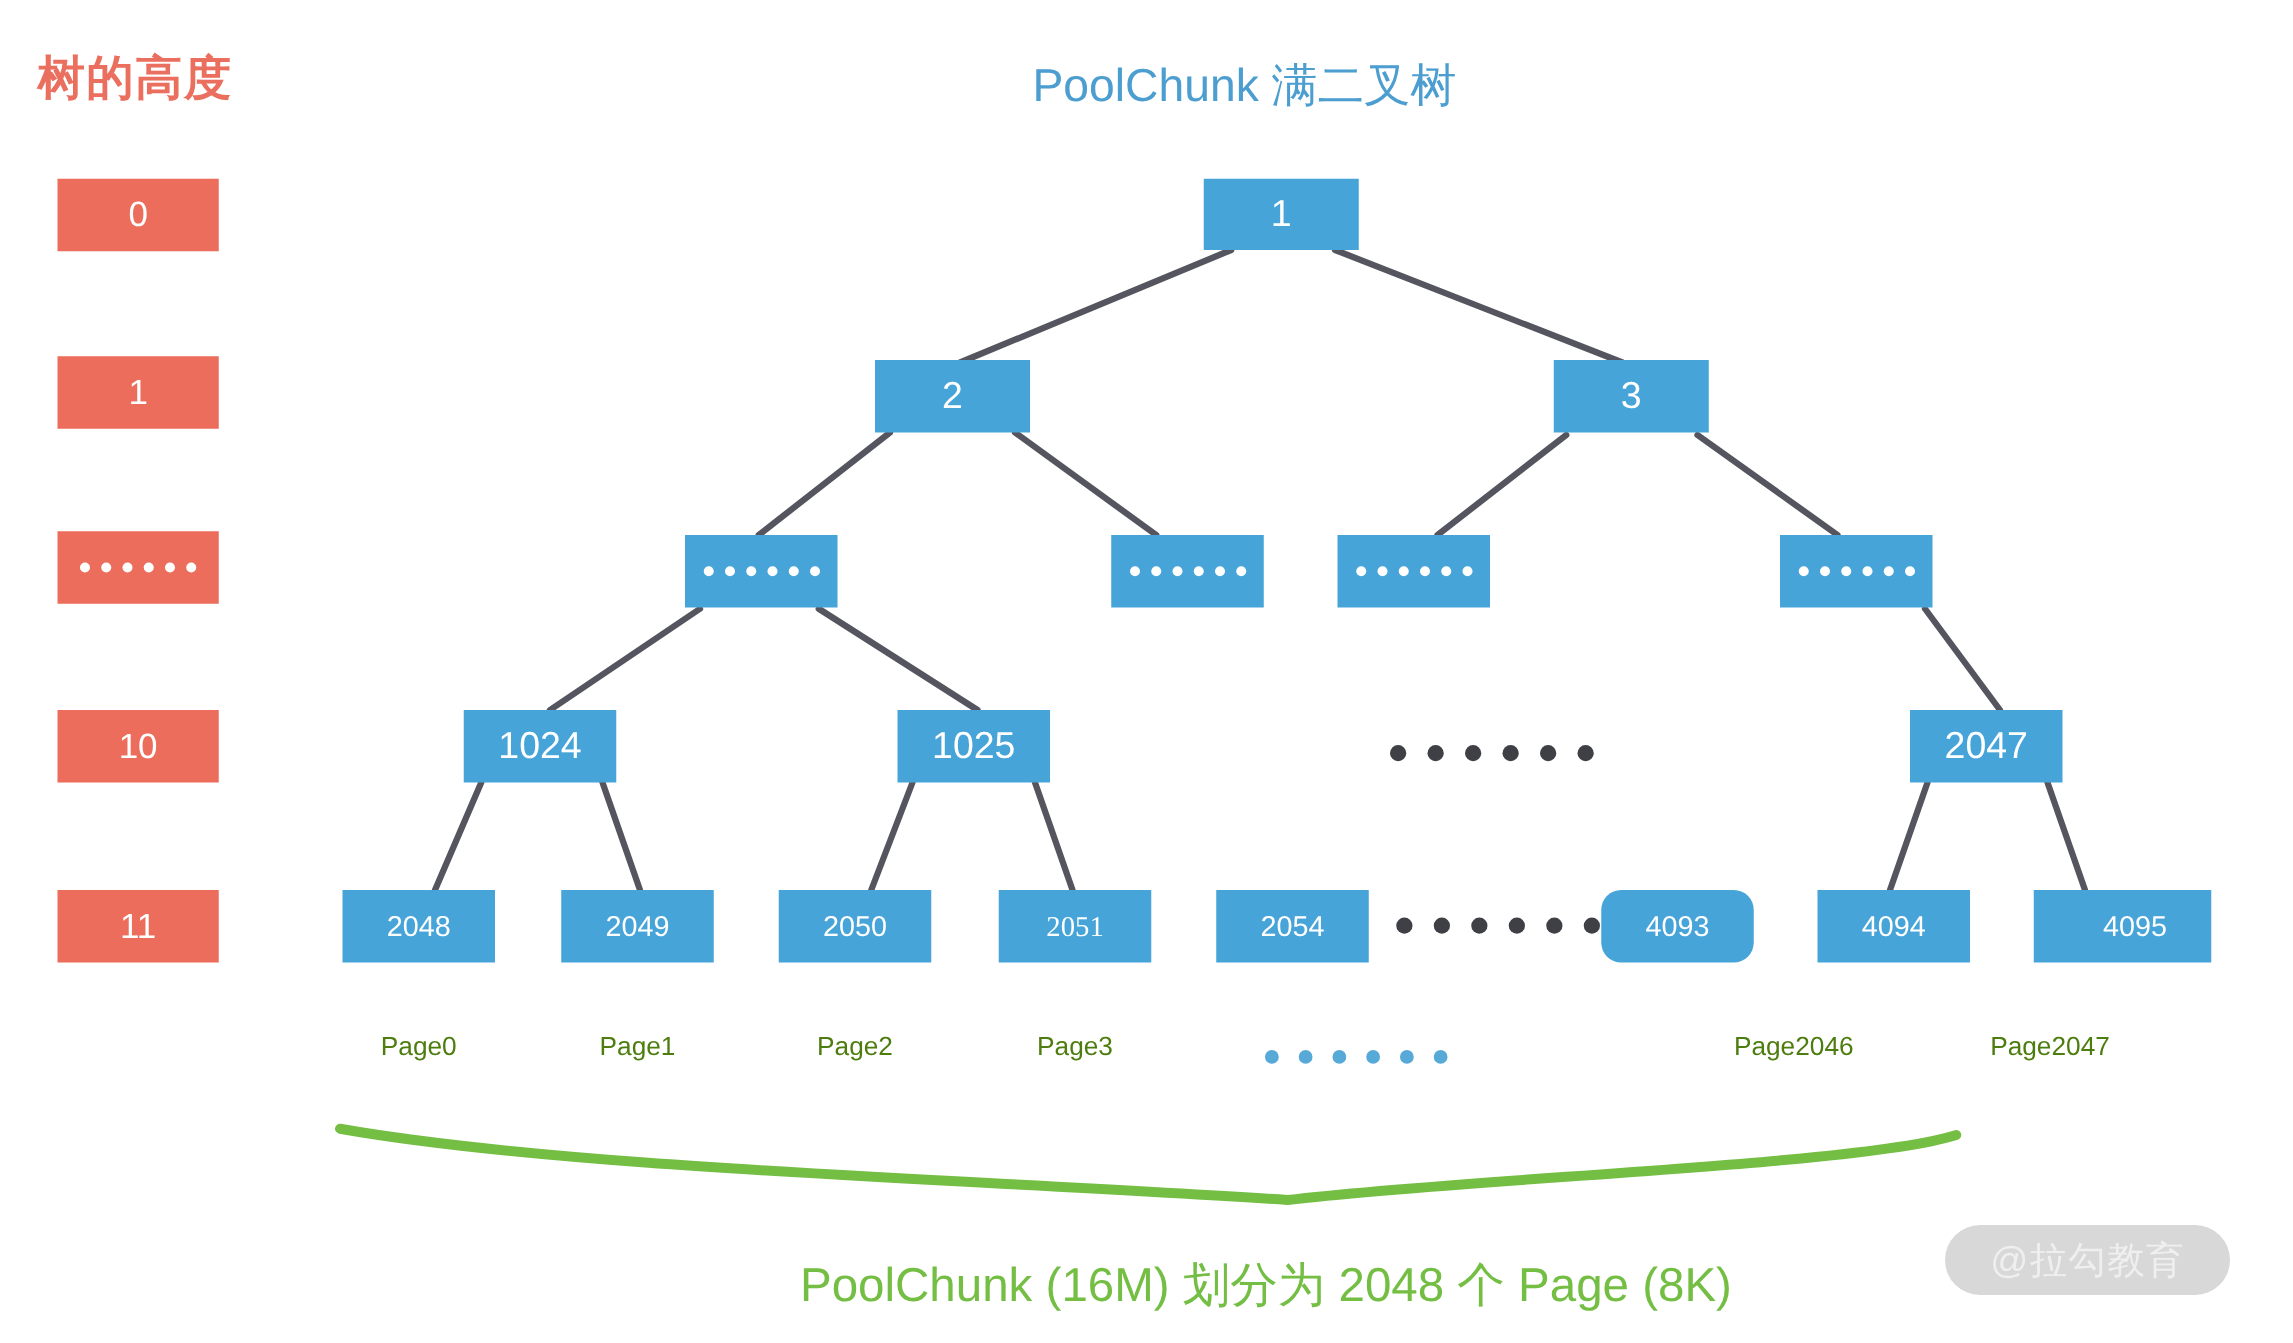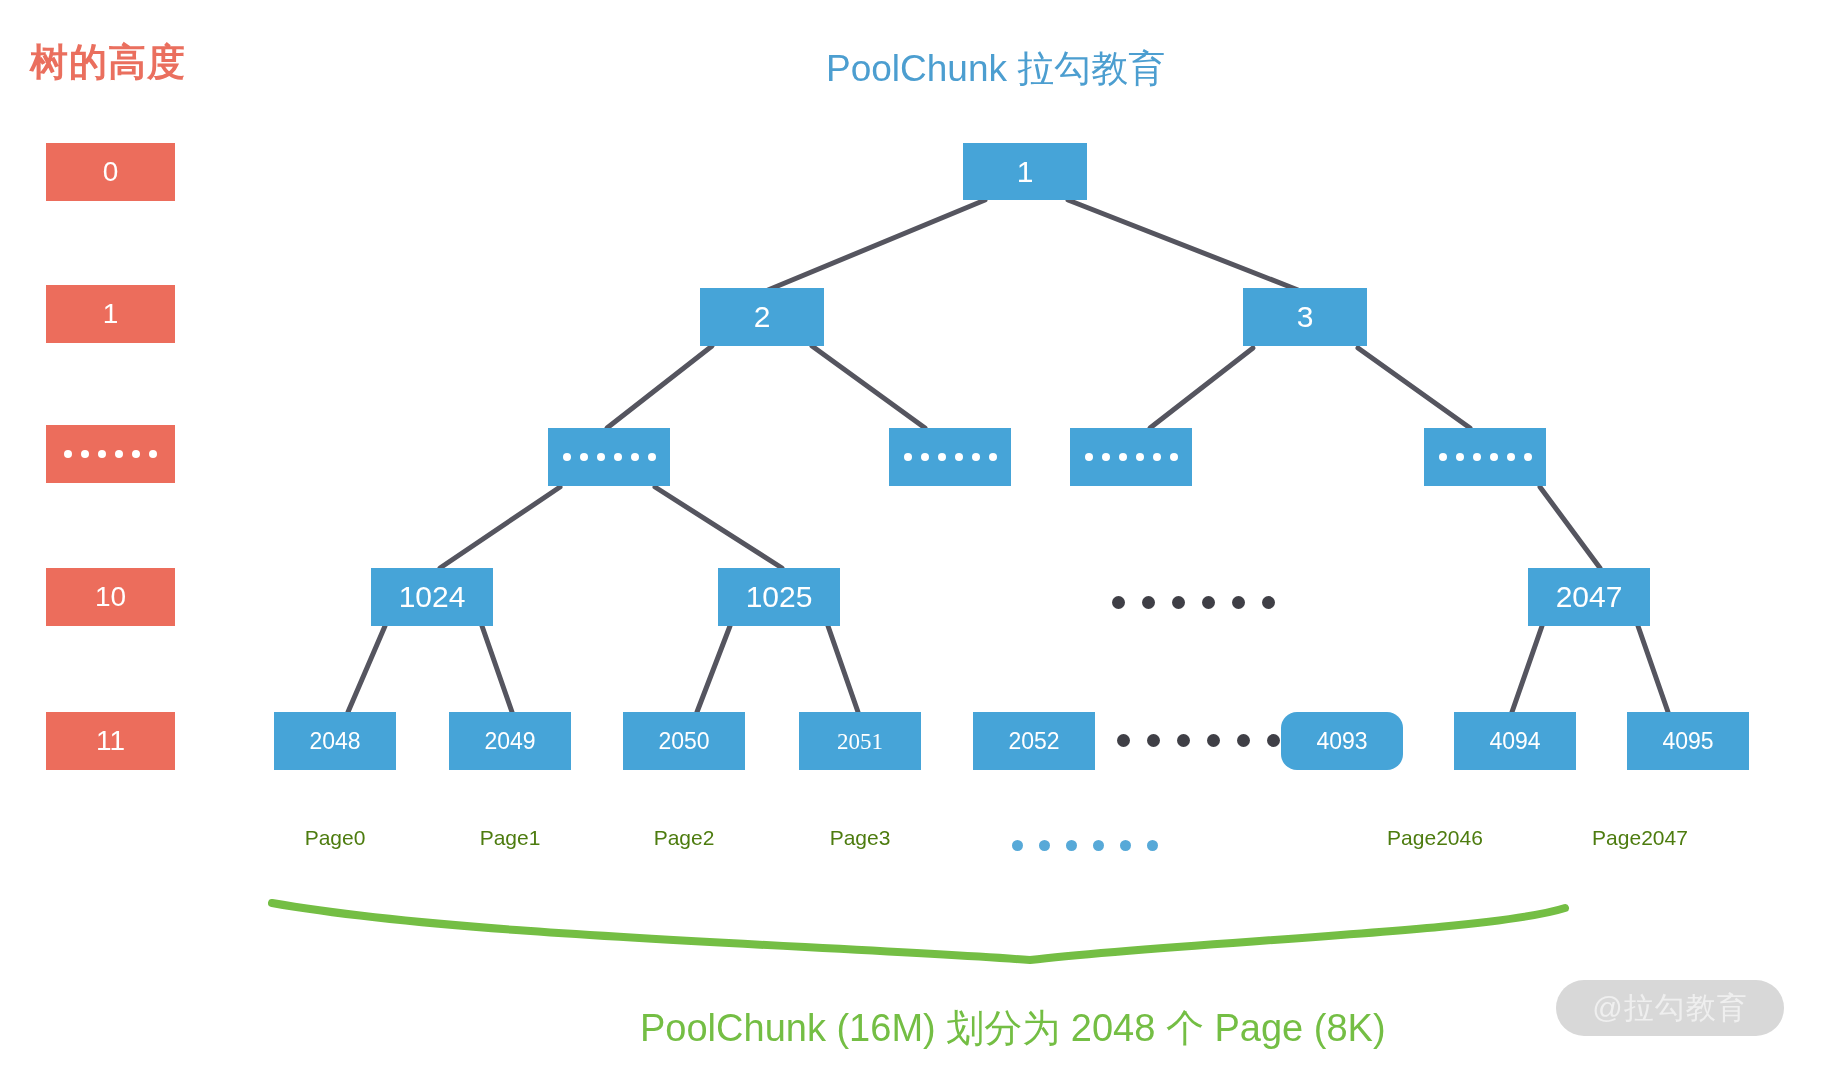--- a/index.html
+++ b/index.html
@@ -103,21 +103,21 @@
   </svg>
 
   <svg id="brace" viewBox="0 0 1834 1074" xmlns="http://www.w3.org/2000/svg">
     <path d="M 272 903
              C 460 936, 800 944, 1030 960
              C 1180 942, 1490 932, 1565 908" stroke="#74be44" stroke-width="8" fill="none" stroke-linecap="round" stroke-linejoin="round"></path>
   </svg>
 
   <div class="heading-red" style="left:30px;top:37px;">树的高度</div>
 
-  <div class="heading-blue" style="left:826px;top:44px;">PoolChunk 拉勾教育</div>
+  <div class="heading-blue" style="left:826px;top:44px;">PoolChunk 满二叉树</div>
 
   <div class="height-box" style="left:46px;top:143px;">
     <span>0</span>
   </div>
 
   <div class="height-box" style="left:46px;top:285px;">
     <span>1</span>
   </div>
 
   <div class="height-box" style="left:46px;top:425px;">
@@ -228,21 +228,21 @@
 
   <div class="node leaf" style="left:623px;top:712px;width:122px;height:58px;">
     <span>2050</span>
   </div>
 
   <div class="node leaf" style="left:799px;top:712px;width:122px;height:58px;font-family:Liberation Serif, serif;">
     <span>2051</span>
   </div>
 
   <div class="node leaf" style="left:973px;top:712px;width:122px;height:58px;">
-    <span>2052</span>
+    <span>2054</span>
   </div>
 
   <div class="dotrow" style="left:1117px;top:734px;">
     <span class="dots dark lg">
       <i></i>
         <i></i>
         <i></i>
         <i></i>
         <i></i>
         <i></i>
@@ -250,21 +250,21 @@
   </div>
 
   <div class="node leaf" style="left:1281px;top:712px;width:122px;height:58px;border-radius:16px;">
     <span>4093</span>
   </div>
 
   <div class="node leaf" style="left:1454px;top:712px;width:122px;height:58px;">
     <span>4094</span>
   </div>
 
-  <div class="node leaf" style="left:1627px;top:712px;width:122px;height:58px;">
+  <div class="node leaf" style="left:1627px;top:712px;width:122px;height:58px;padding-left:20px;">
     <span>4095</span>
   </div>
 
   <div class="page-label" style="left:255px;top:826px;width:160px;">Page0</div>
 
   <div class="page-label" style="left:430px;top:826px;width:160px;">Page1</div>
 
   <div class="page-label" style="left:604px;top:826px;width:160px;">Page2</div>
 
   <div class="page-label" style="left:780px;top:826px;width:160px;">Page3</div>

